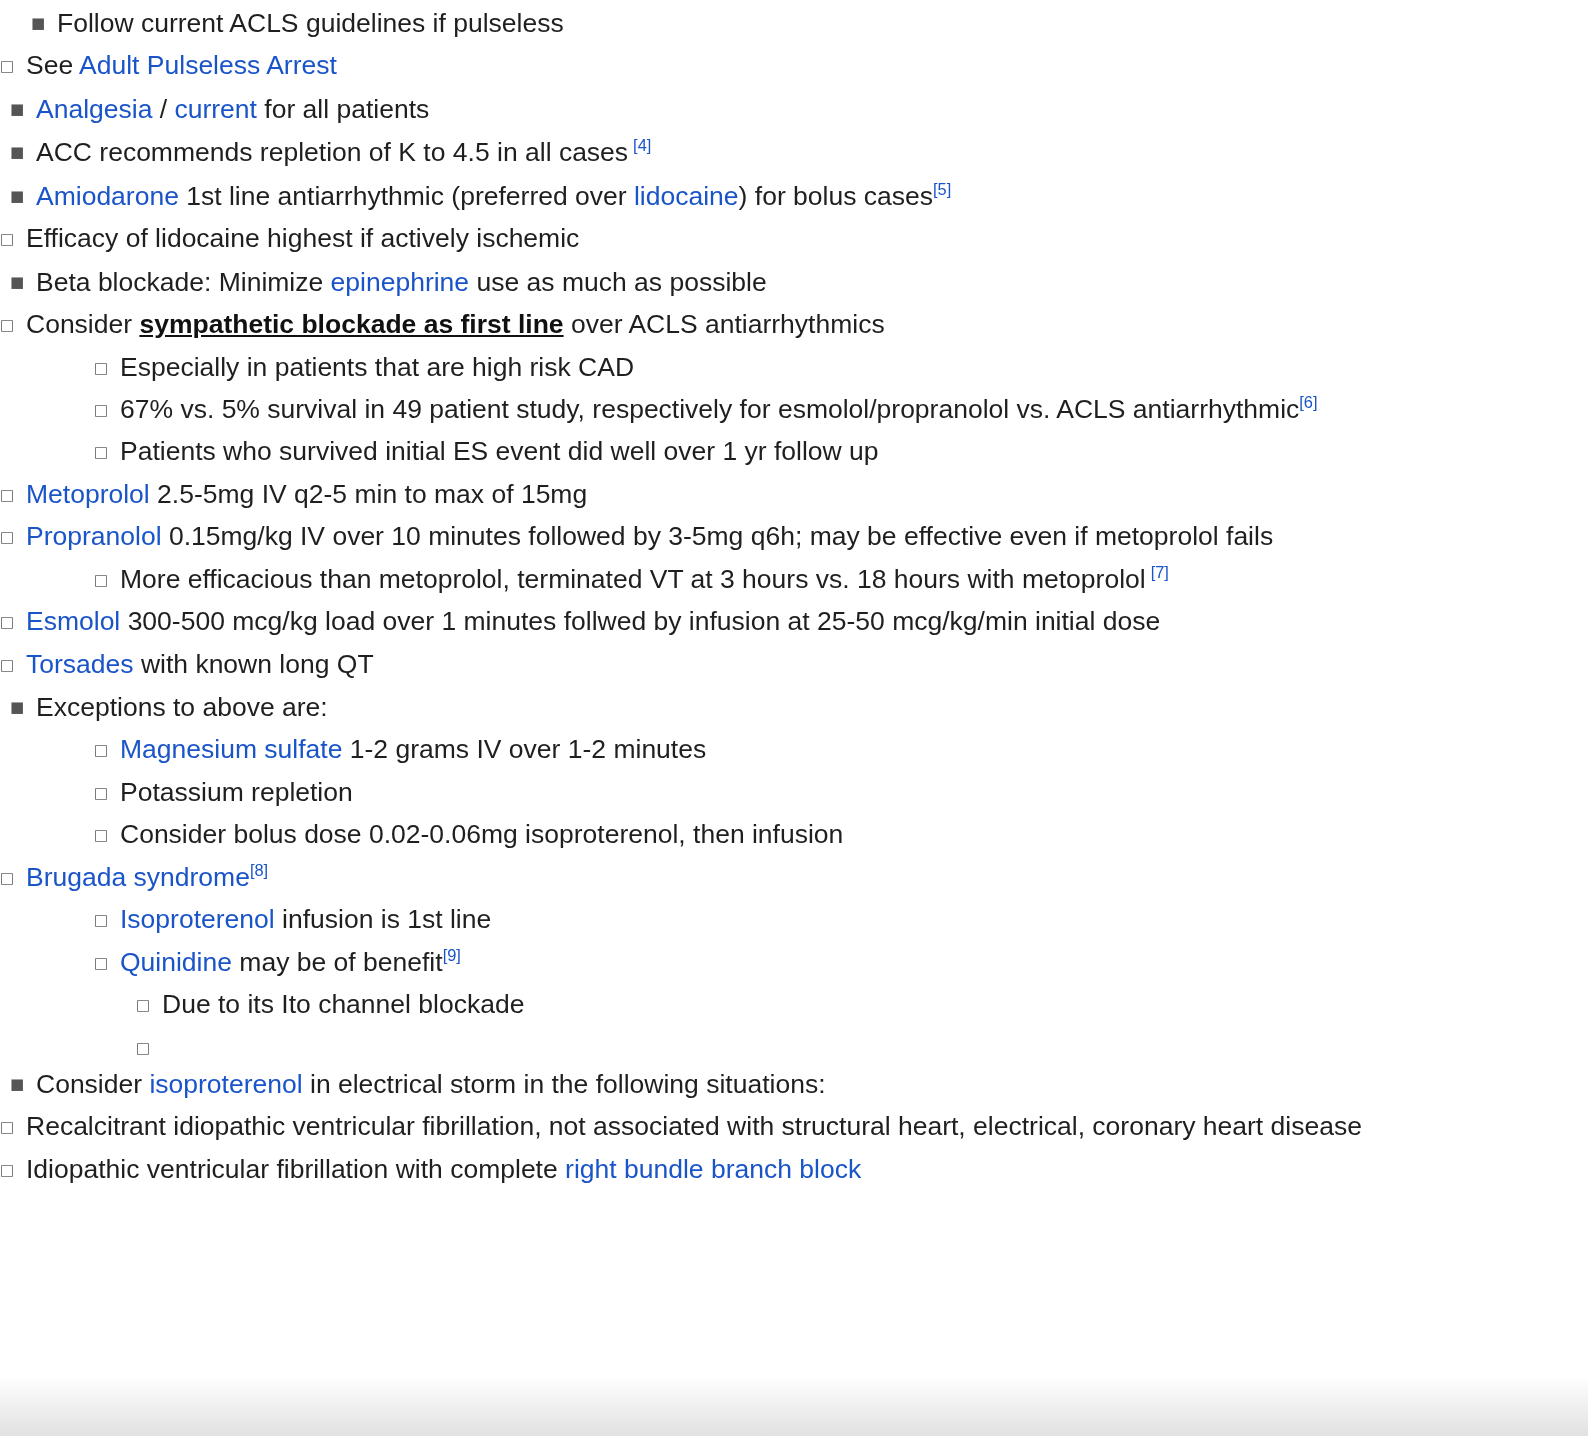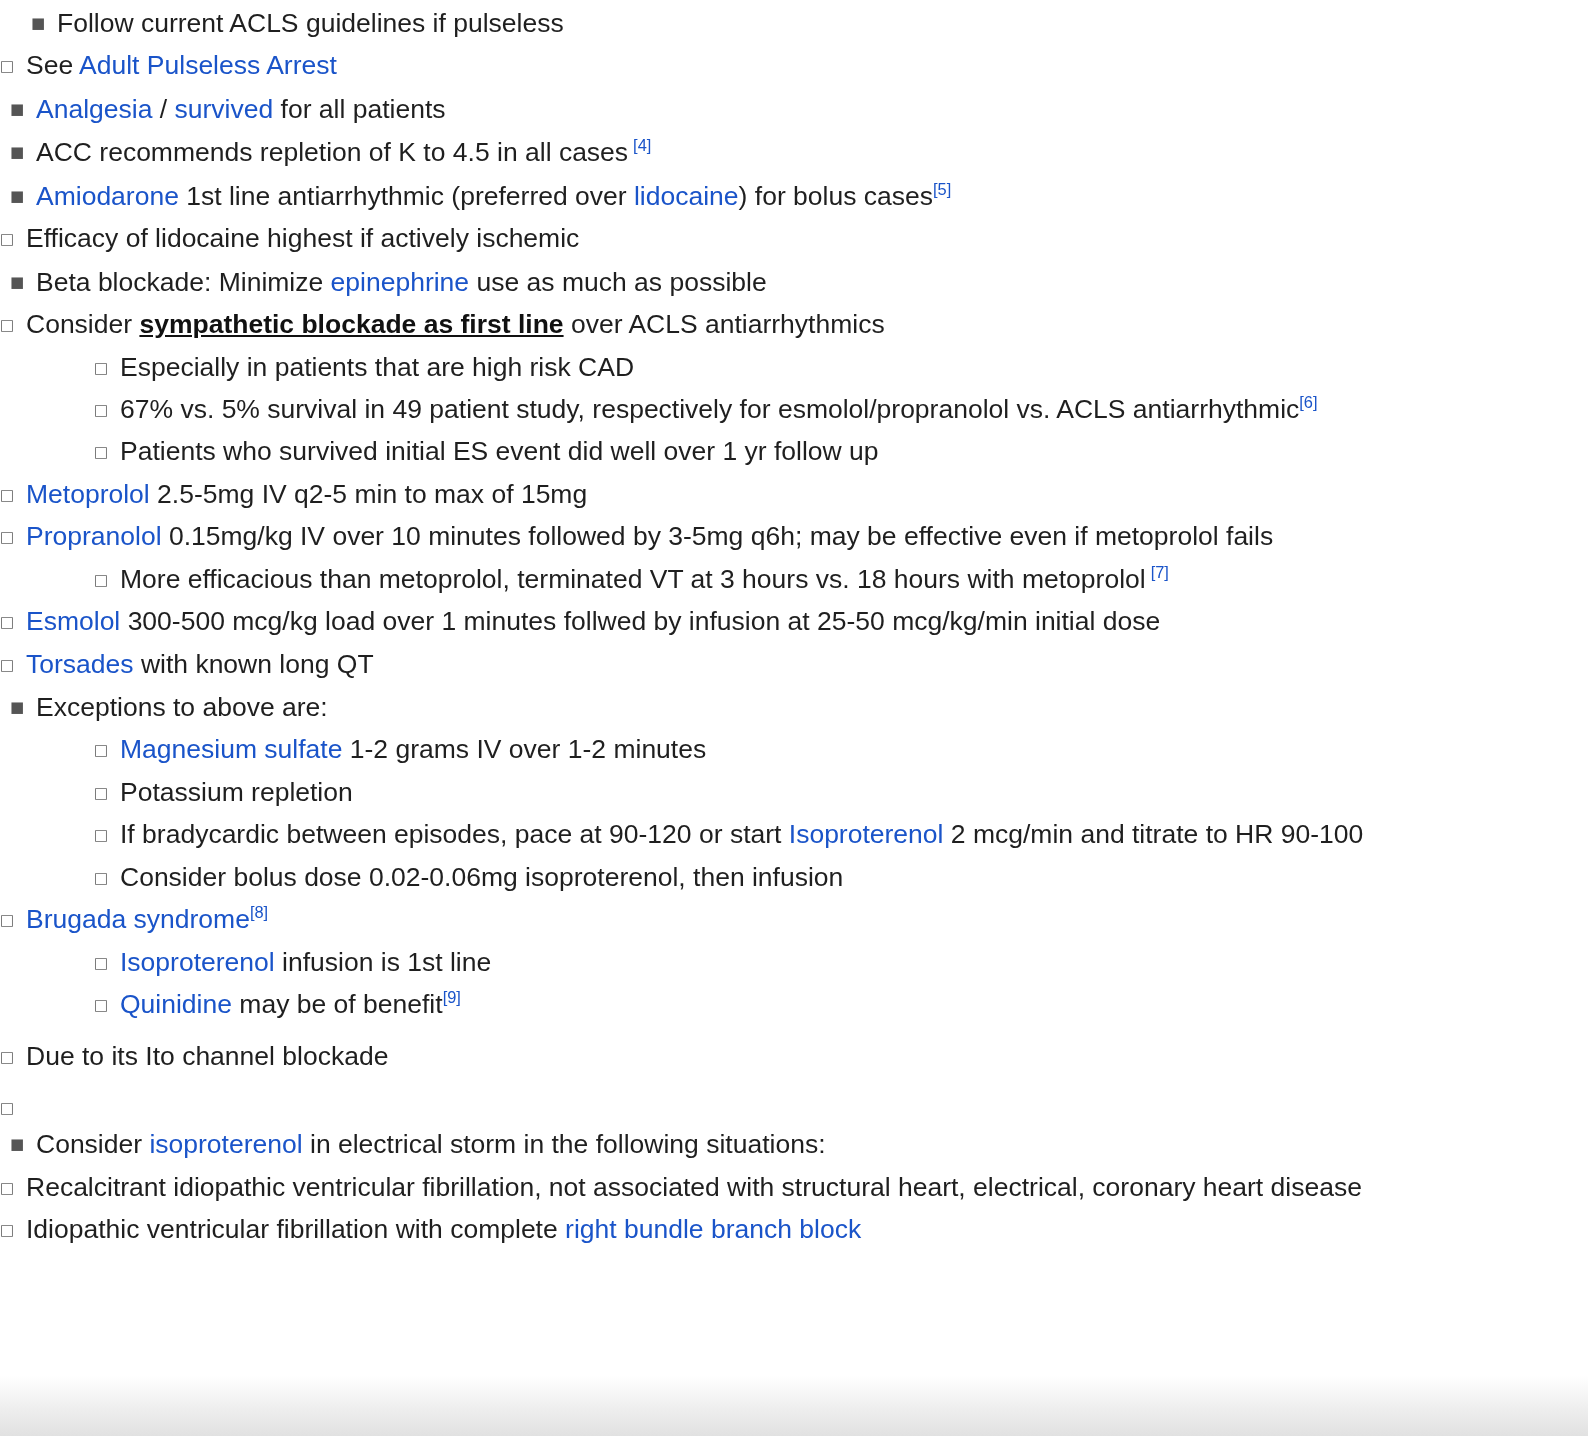--- a/index.html
+++ b/index.html
@@ -28,21 +28,21 @@
     font-size: 26.5px;
     line-height: 1.30;
     white-space: nowrap;
     color: #1f1f1f;
   }
 
   
   .lvl1 { padding-left: 10px;  margin-top: 9px;  }
   .lvl2 {  margin-top: 8px;  }
   .lvl3 { padding-left: 94px;  margin-top: 8px;  }
-  .lvl4 { margin-top: 17px;  }
+  .lvl4 { padding-left: 136px; margin-top: 8px;  }
 
   .line.first { margin-top: 6px; margin-left: 21px; }
 
   .bullet {
     flex: 0 0 auto;
     display: inline-block;
     width: 26px;
     text-align: left;
     font-family: "DejaVu Sans", sans-serif;
     user-select: none;
@@ -100,21 +100,21 @@
     <div class="line lvl1 first">
       <span class="bullet filled"></span>
       <span class="txt"><span>Follow current ACLS guidelines if pulseless</span></span>
     </div>
     <div class="line lvl2">
       <span class="bullet hollow"></span>
       <span class="txt"><span>See </span><a class="link" href="#">Adult Pulseless Arrest</a></span>
     </div>
     <div class="line lvl1">
       <span class="bullet filled"></span>
-      <span class="txt"><a class="link" href="#">Analgesia</a><span> / </span><a class="link" href="#">survived</a><span> for all patients</span></span>
+      <span class="txt"><a class="link" href="#">Analgesia</a><span> / </span><a class="link" href="#">current</a><span> for all patients</span></span>
     </div>
     <div class="line lvl1">
       <span class="bullet filled"></span>
       <span class="txt"><span>ACC recommends repletion of K to 4.5 in all cases</span><sup class="ref refsp">[4]</sup></span>
     </div>
     <div class="line lvl1">
       <span class="bullet filled"></span>
       <span class="txt"><a class="link" href="#">Amiodarone</a><span> 1st line antiarrhythmic (preferred over </span><a class="link" href="#">lidocaine</a><span>) for bolus cases</span><sup class="ref">[5]</sup></span>
     </div>
     <div class="line lvl2">
@@ -165,24 +165,20 @@
       <span class="bullet filled"></span>
       <span class="txt"><span>Exceptions to above are:</span></span>
     </div>
     <div class="line lvl3">
       <span class="bullet hollow"></span>
       <span class="txt"><a class="link" href="#">Magnesium sulfate</a><span> 1-2 grams IV over 1-2 minutes</span></span>
     </div>
     <div class="line lvl3">
       <span class="bullet hollow"></span>
       <span class="txt"><span>Potassium repletion</span></span>
-    </div>
-    <div class="line lvl3">
-      <span class="bullet hollow"></span>
-      <span class="txt"><span>If bradycardic between episodes, pace at 90-120 or start </span><a class="link" href="#">Isoproterenol</a><span> 2 mcg/min and titrate to HR 90-100</span></span>
     </div>
     <div class="line lvl3">
       <span class="bullet hollow"></span>
       <span class="txt"><span>Consider bolus dose 0.02-0.06mg isoproterenol, then infusion</span></span>
     </div>
     <div class="line lvl2">
       <span class="bullet hollow"></span>
       <span class="txt"><a class="link" href="#">Brugada syndrome</a><sup class="ref">[8]</sup></span>
     </div>
     <div class="line lvl3">

